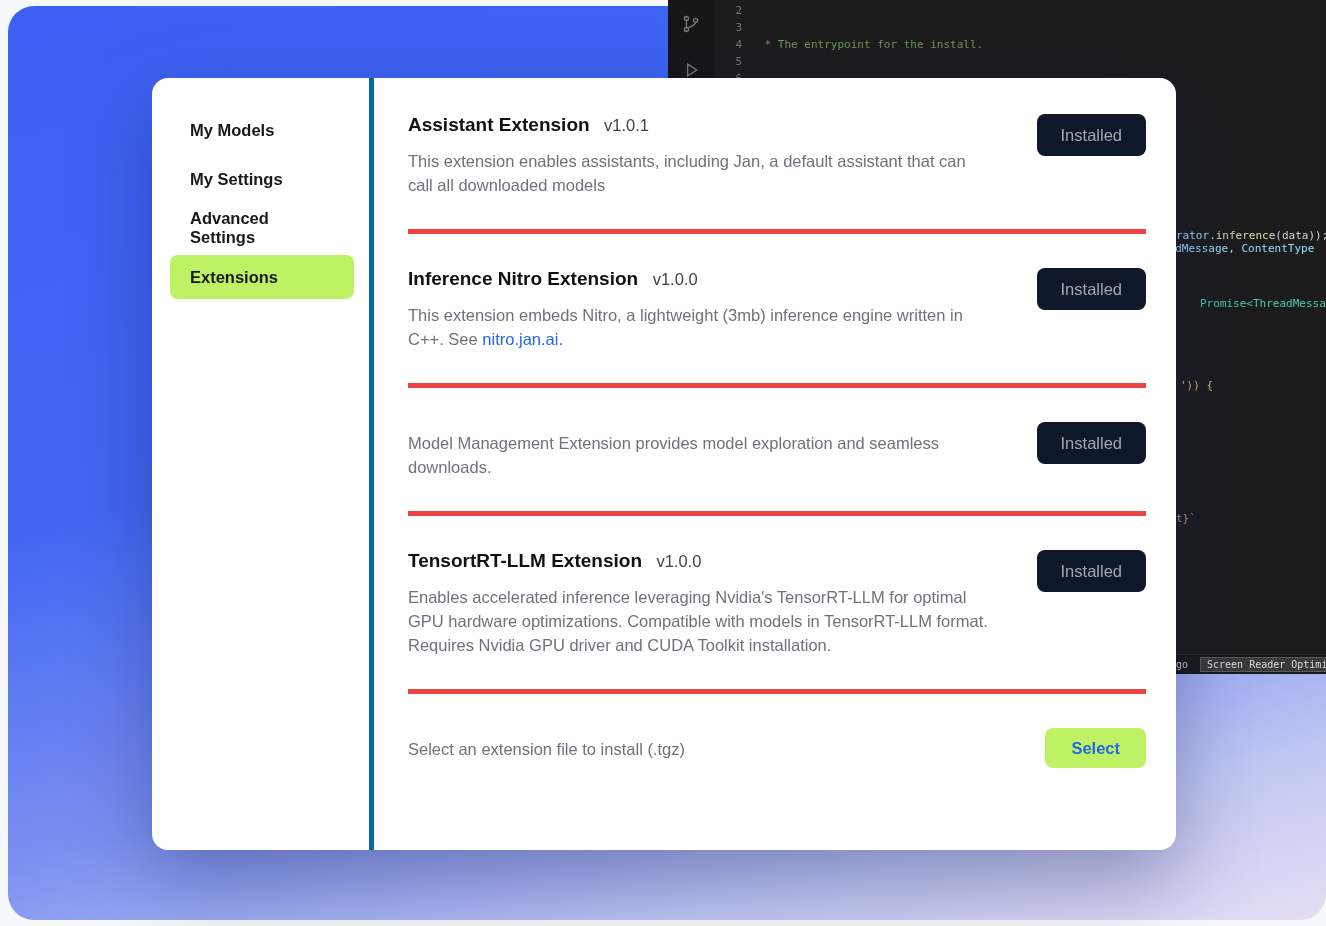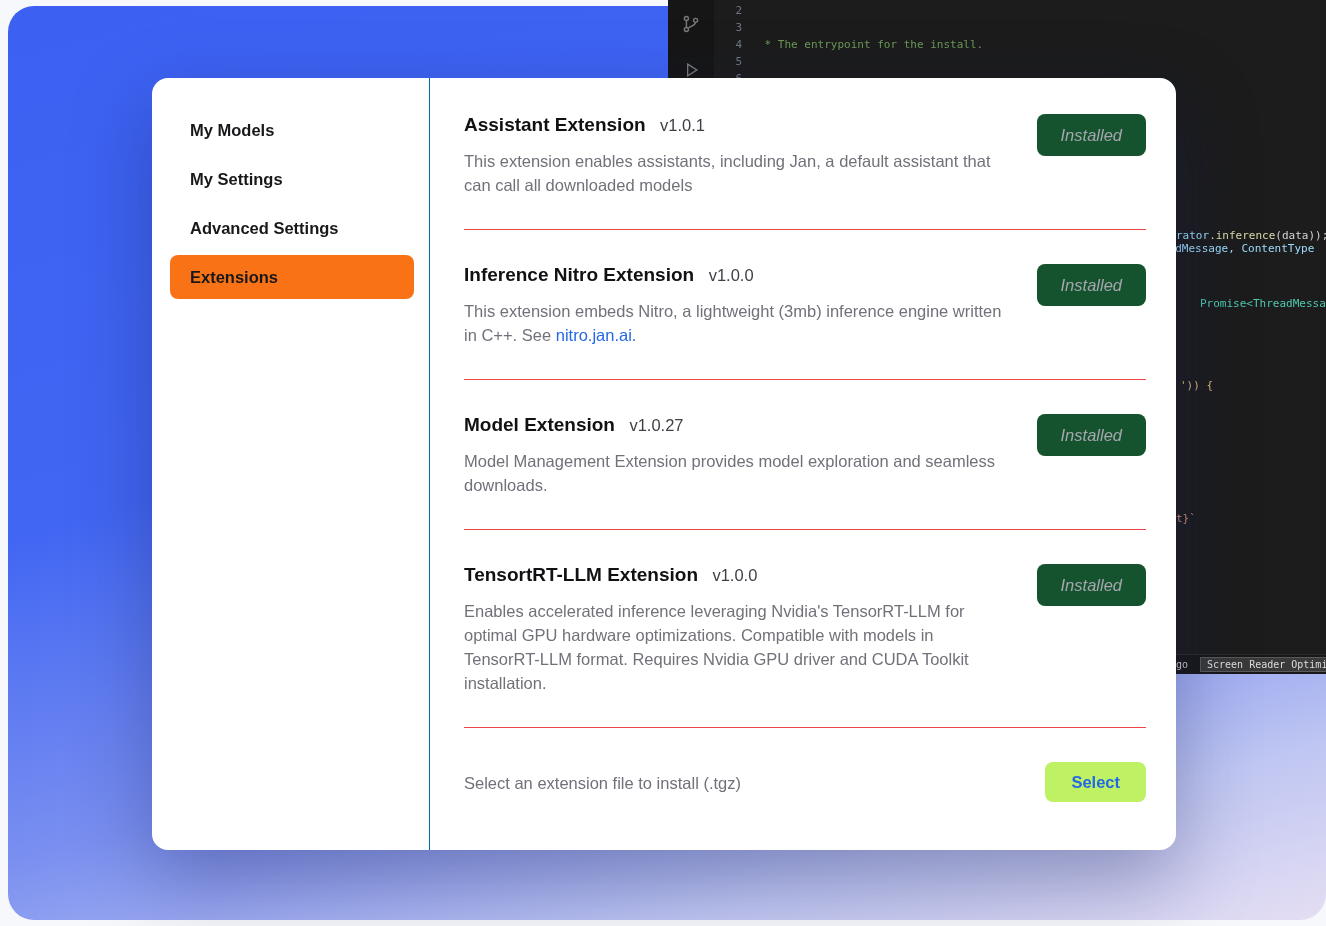--- a/index.html
+++ b/index.html
@@ -40,39 +40,39 @@
   .status-bar { position:absolute; left:0; bottom:0; width:100%; height:20px;
     background:#181818; border-top:1px solid #2b2b2b; display:flex; align-items:center; }
   .status-left { position:absolute; left:508px; font-size:10px; color:#cccccc; }
   .status-btn { position:absolute; left:532px; background:#3a3a3a; border:1px solid #5a5a5a;
     color:#dddddd; font-size:10px; padding:1px 6px; white-space:nowrap; cursor:pointer; }
 
   
   .modal { position:absolute; left:152px; top:78px; width:1024px; height:772px;
     background:#ffffff; border-radius:16px; z-index:2; display:flex;
     box-shadow:0 30px 80px rgba(20,30,90,.35); overflow:hidden; }
-  .sidebar { width:278px; border-right:1px solid #0369a1; padding:30px 15px 15px 18px; }
+  .sidebar { width:222px; border-right:5px solid #0369a1; padding:30px 15px 15px 18px; }
   .side-item { height:44px; display:flex; align-items:center; padding:0 20px;
     margin-bottom:5px; border-radius:8px; font-size:16.5px; font-weight:600;
     color:#18181b; cursor:pointer; }
-  .side-item.active { background:#f97316; }
+  .side-item.active { background:#bef264; }
   .content { flex:1; padding:0 30px 0 34px; }
   .ext-row { display:flex; justify-content:space-between; align-items:flex-start;
-    padding:32px 0; border-bottom:1px solid #ef4444; }
+    padding:32px 0; border-bottom:5px solid #ef4444; }
   .ext-row.first { padding-top:34px; }
   .ext-row.last { border-bottom:none; }
   .row-main { max-width:580px; }
   .row-title { font-size:19px; line-height:26px; font-weight:700; color:#111114; }
   .row-version { font-size:16.5px; font-weight:400; color:#3f3f46; margin-left:10px; }
   .row-desc { margin-top:11px; font-size:16.5px; line-height:24px; color:#71717a; }
   .link { color:#2468e5; text-decoration:none; cursor:pointer; }
   .btn { border:none; border-radius:8px; height:42px; padding:0 24px; margin-left:24px;
     flex-shrink:0; font-family:"Liberation Sans","DejaVu Sans",sans-serif;
     font-size:16.5px; font-weight:500; margin-top:2px; }
-  .btn.installed { background:#14532d; color:#a6a6ae; cursor:default;font-style:italic; }
+  .btn.installed { background:#0f172a; color:#a6a6ae; cursor:default; }
   .btn.select { background:#bef264; color:#2468e5; font-weight:600; height:40px;
     padding:0 26px; cursor:pointer; }
 </style>
 </head>
 <body>
 
 <div class="page">
 
   <div class="bg-gradient"></div>
 
@@ -148,24 +148,20 @@
             <span class="row-title">Inference Nitro Extension</span>
             <span class="row-version">v1.0.0</span>
           </div>
           <div class="row-desc"><span>This extension embeds Nitro, a lightweight (3mb) inference engine written in C++. See </span><a class="link">nitro.jan.ai.</a></div>
         </div>
         <button class="btn installed">Installed</button>
       </div>
 
       <div class="ext-row">
         <div class="row-main">
-          <div>
-            <span class="row-title">Model Extension</span>
-            <span class="row-version">v1.0.27</span>
-          </div>
           <div class="row-desc">Model Management Extension provides model exploration and seamless downloads.</div>
         </div>
         <button class="btn installed">Installed</button>
       </div>
 
       <div class="ext-row">
         <div class="row-main">
           <div>
             <span class="row-title">TensortRT-LLM Extension</span>
             <span class="row-version">v1.0.0</span>

